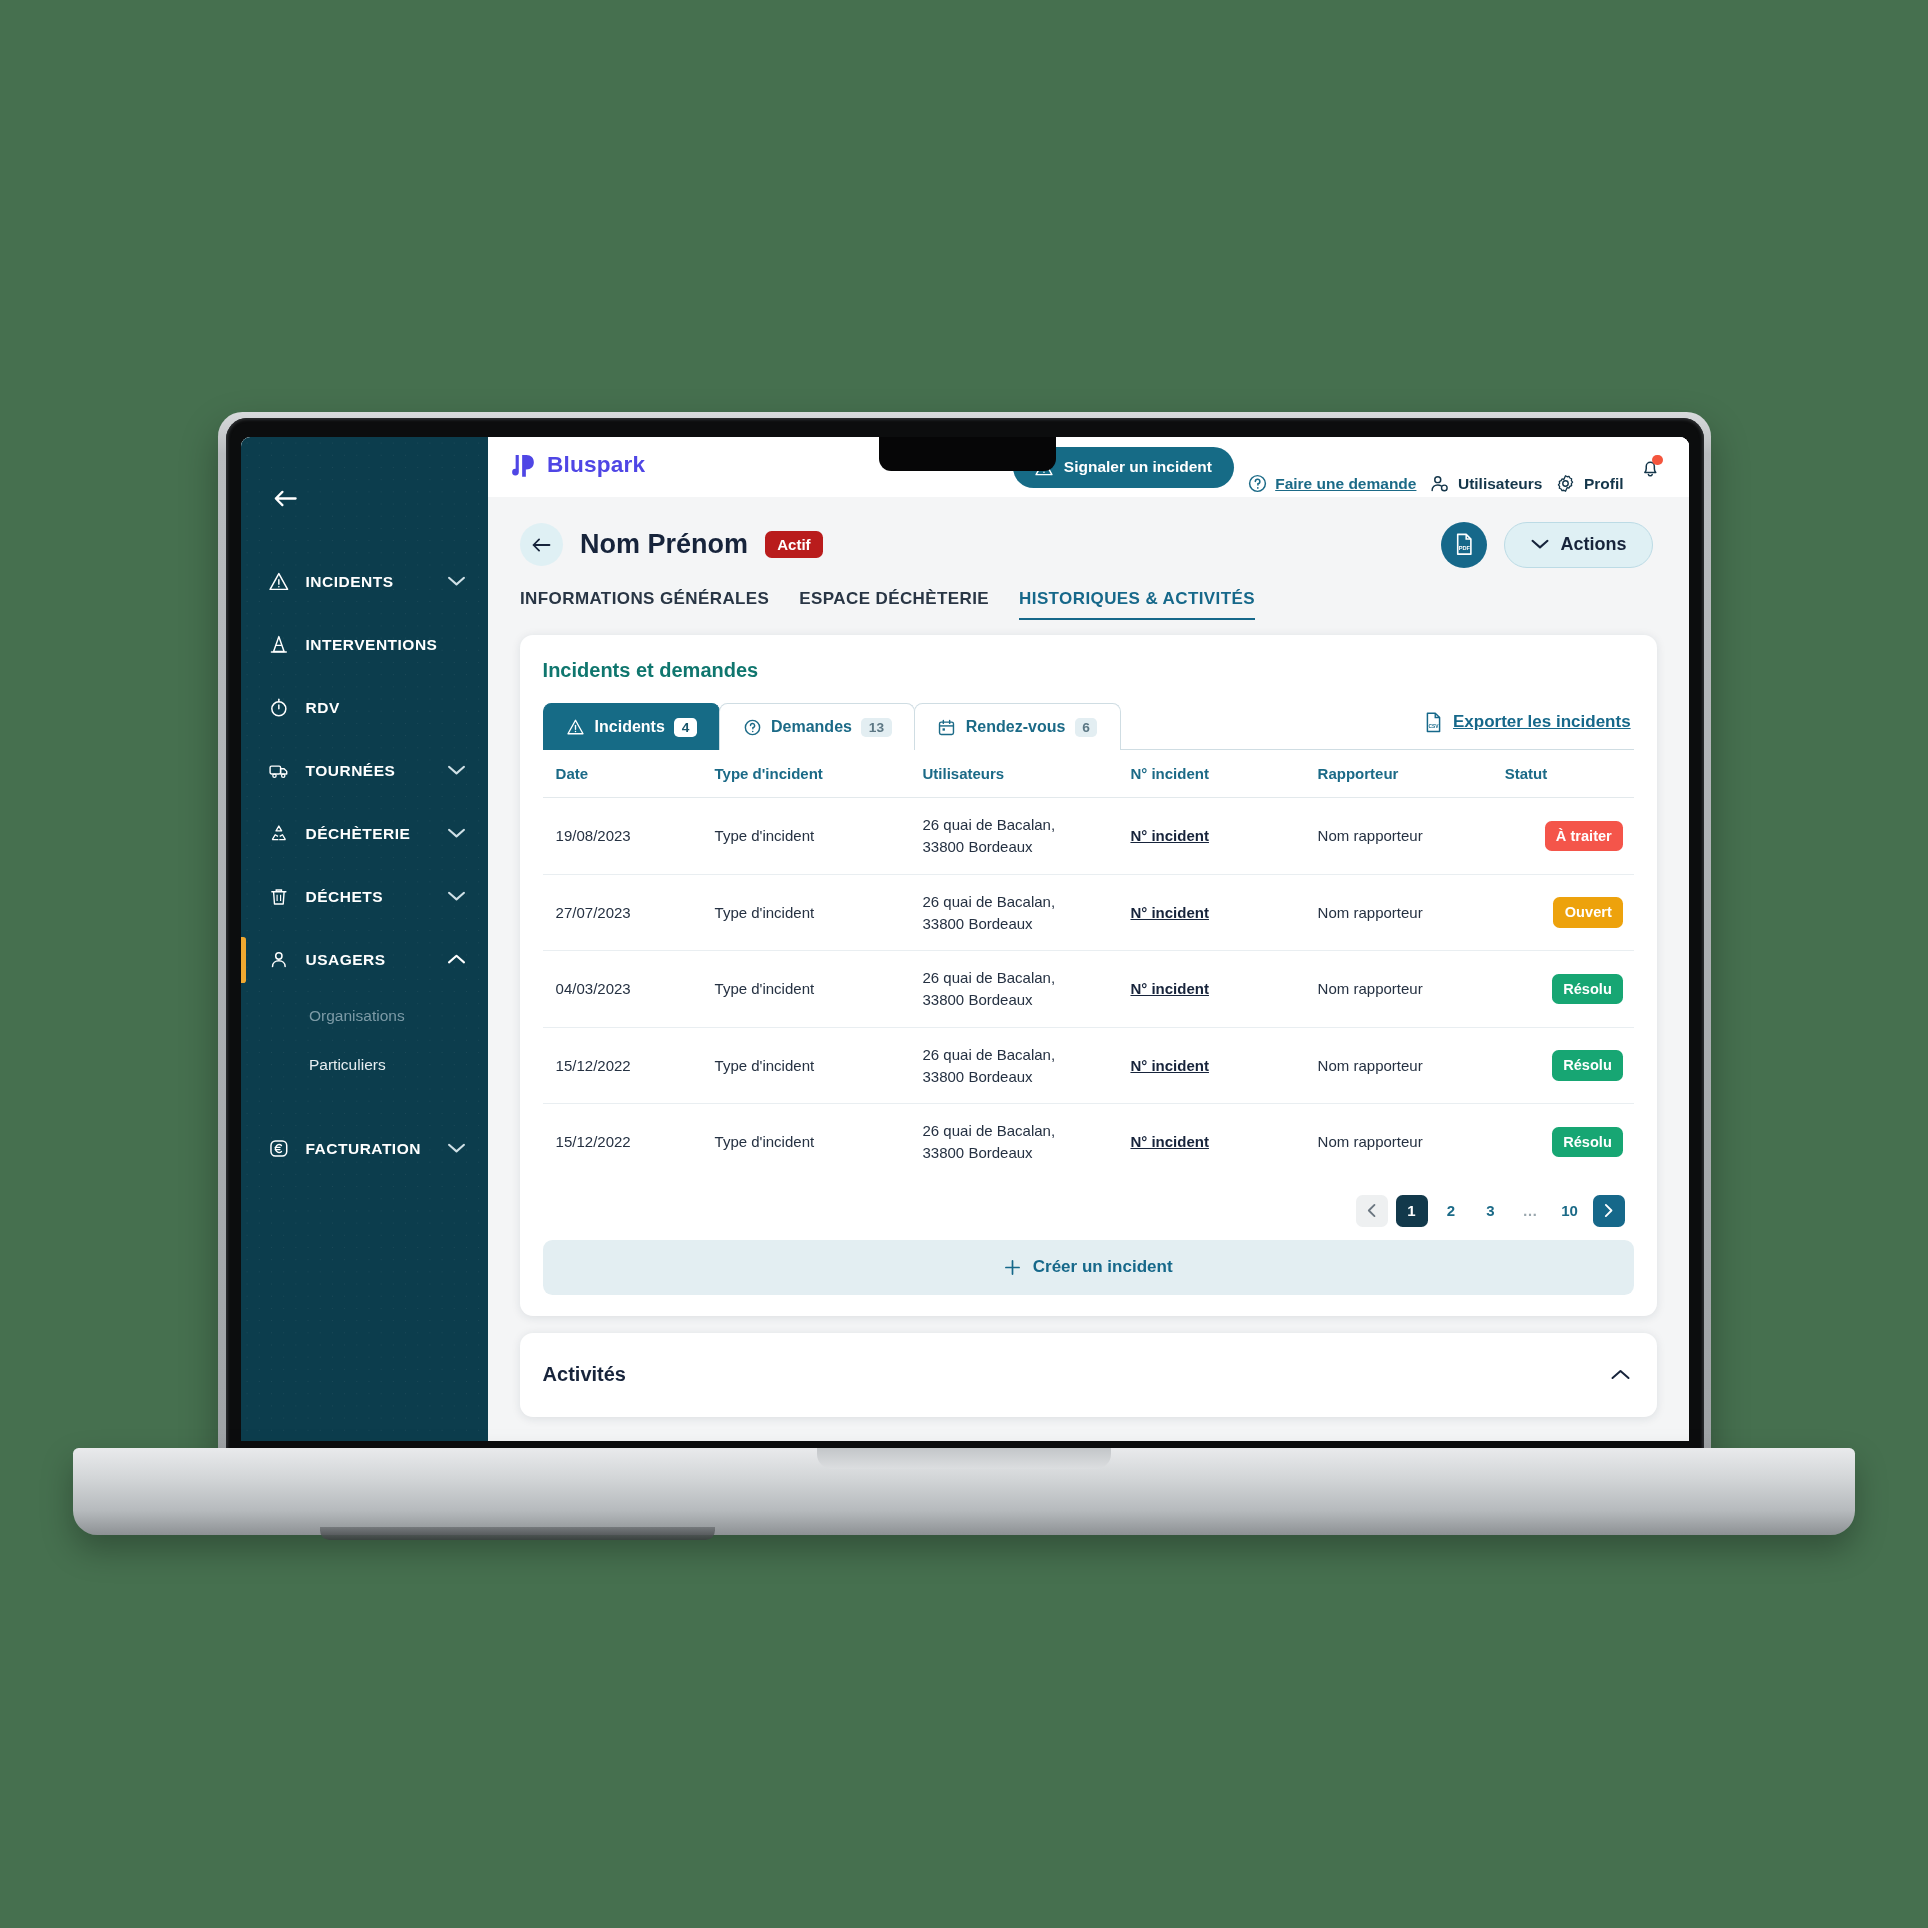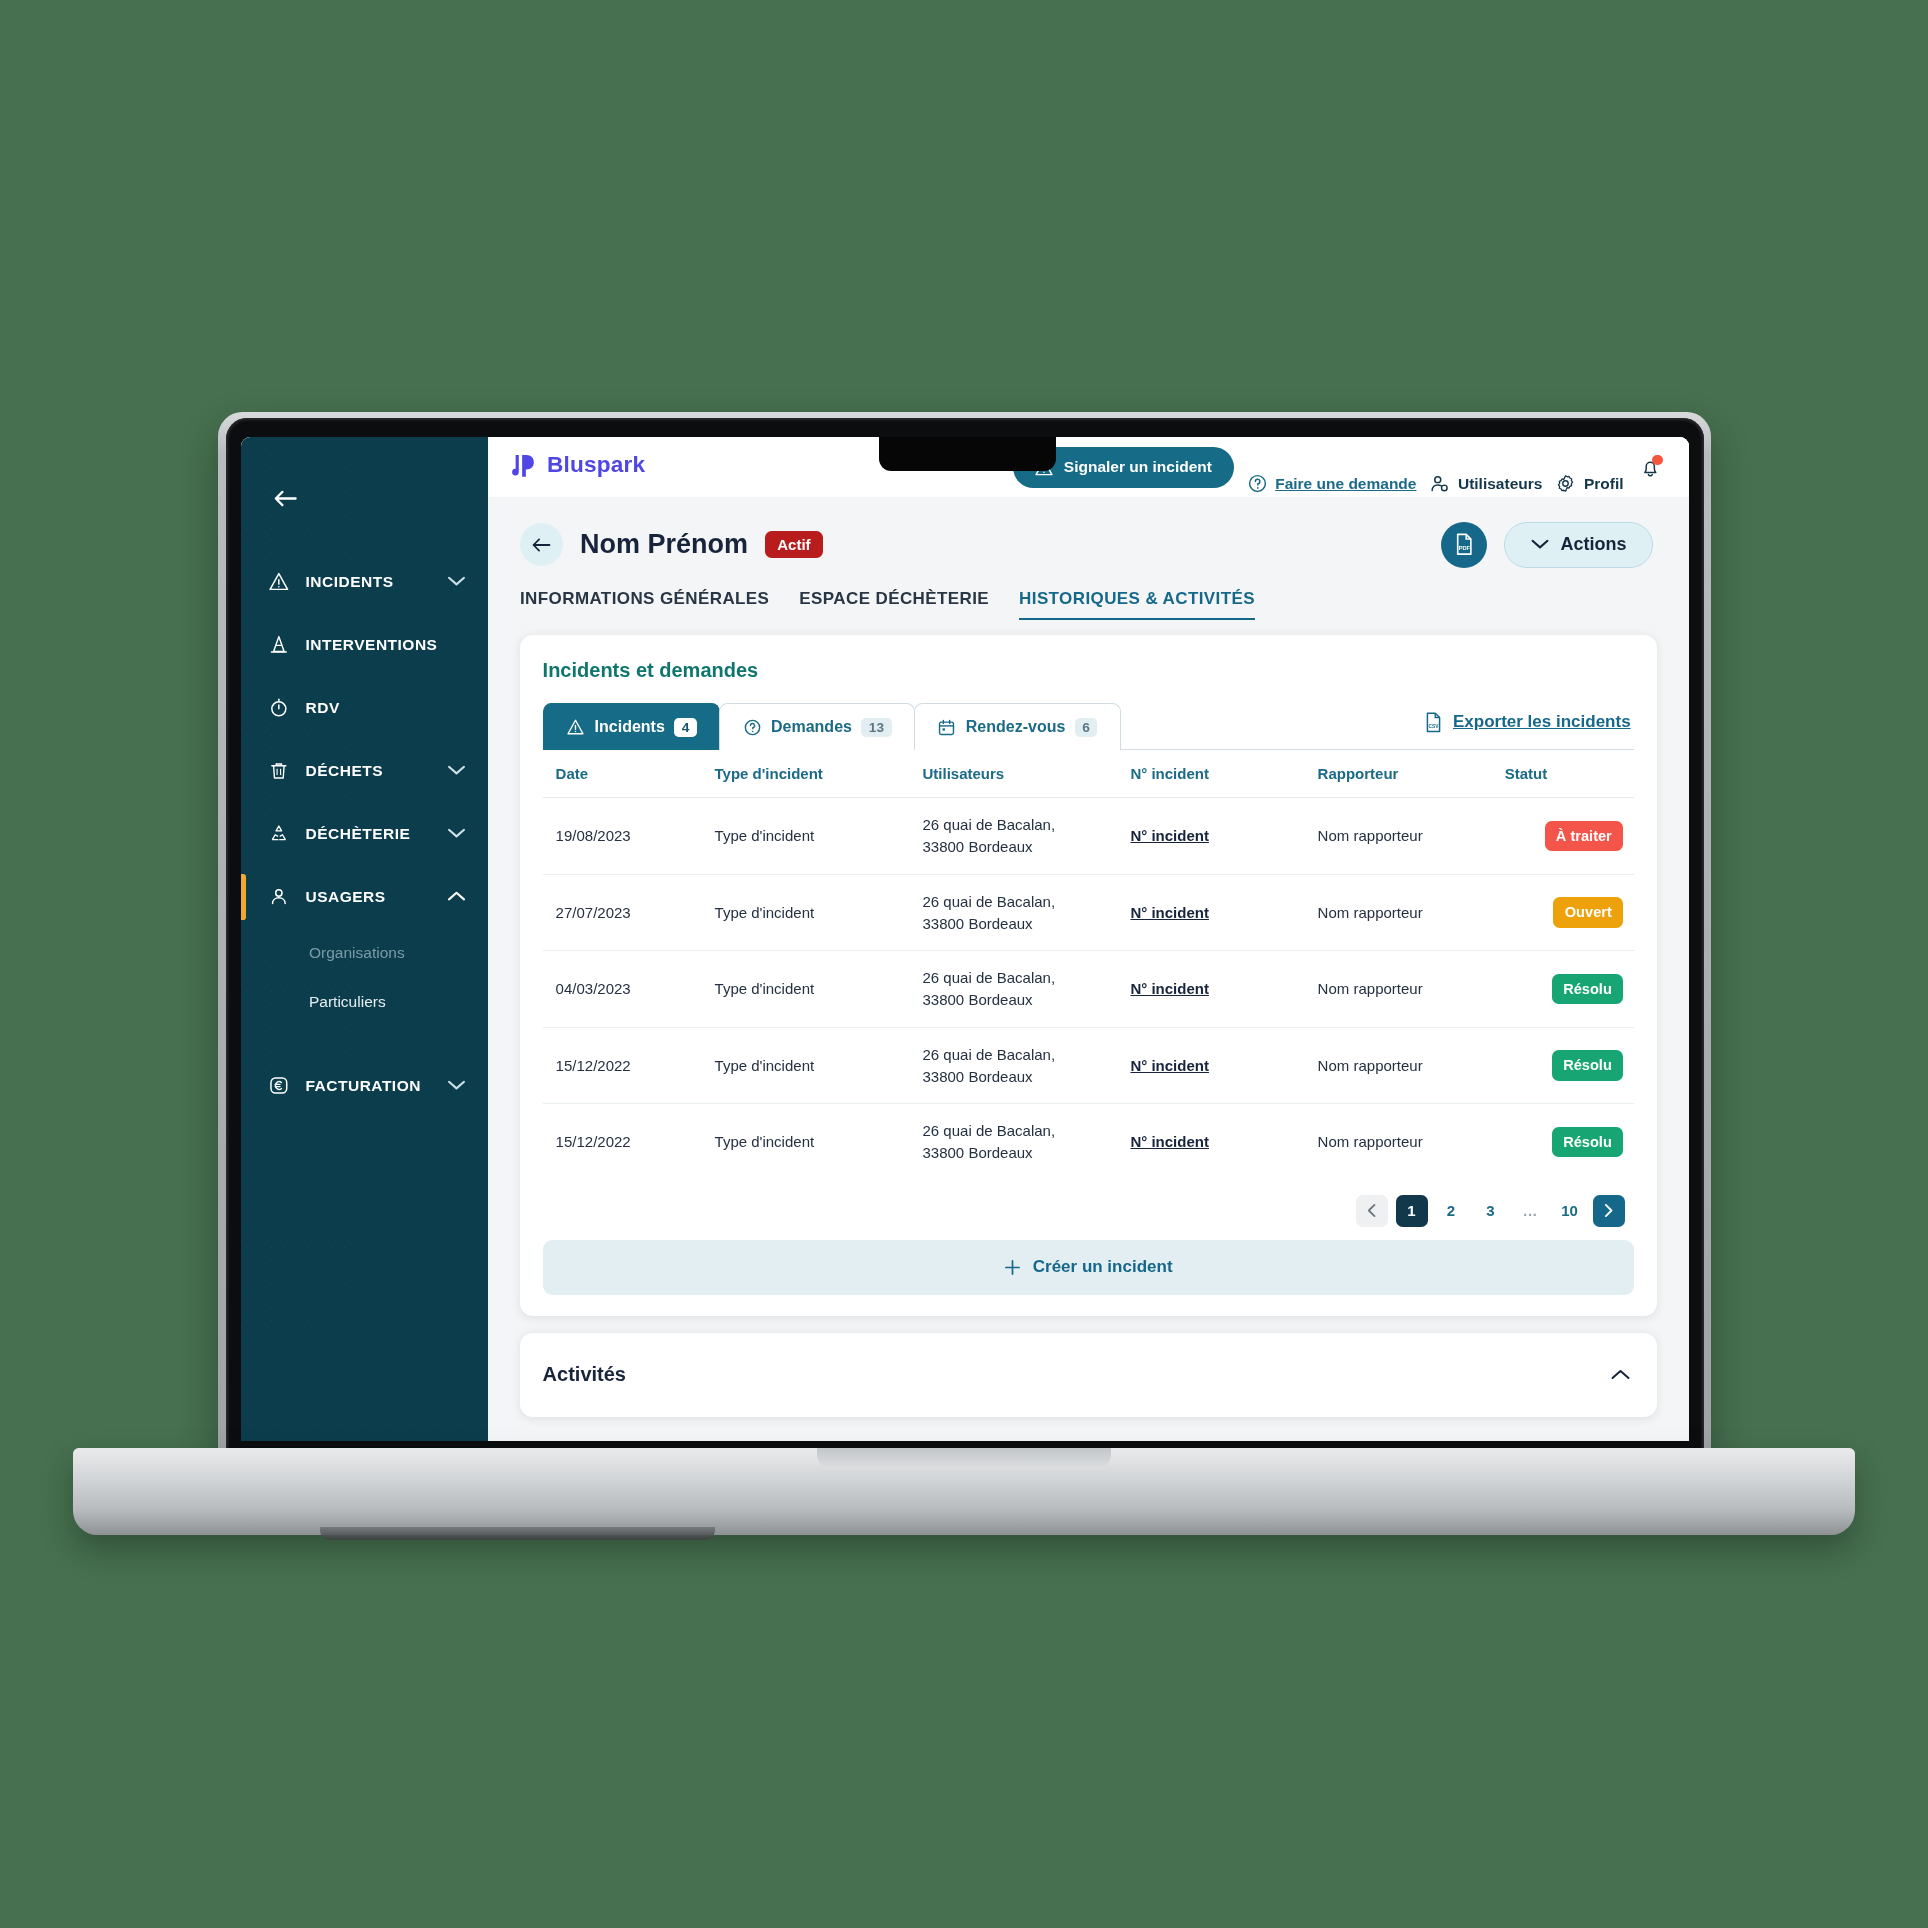--- a/index.html
+++ b/index.html
@@ -298,48 +298,64 @@
               <svg width="21.7" height="21" viewBox="0 0 24 24">
                   <circle cx="12" cy="13.5" r="8" fill="none" stroke="#fff" stroke-width="1.7"></circle>
                   <path d="M12 9 v4.5" stroke="#fff" stroke-width="1.7" stroke-linecap="round"></path>
                   <path d="M12 2.5 v3" stroke="#fff" stroke-width="1.7" stroke-linecap="round"></path>
                 </svg>
             </span>
             <span class="nav-label">RDV</span>
             <span class="nav-chev"></span>
           </div>
 
+          <div class="nav-item">
+            <span class="nav-ico">
+              <svg width="21.7" height="21" viewBox="0 0 24 24">
+                  <rect x="2" y="7" width="12" height="9" rx="1.6" fill="none" stroke="#fff" stroke-width="1.6"></rect>
+                  <path d="M14 10 h4 l3 3 v3 h-7 z" fill="none" stroke="#fff" stroke-width="1.6" stroke-linejoin="round"></path>
+                  <circle cx="7" cy="18" r="1.9" fill="none" stroke="#fff" stroke-width="1.5"></circle>
+                  <circle cx="17" cy="18" r="1.9" fill="none" stroke="#fff" stroke-width="1.5"></circle>
+                </svg>
+            </span>
+            <span class="nav-label">TOURNÉES</span>
+            <span class="nav-chev">
+              <svg width="19" height="12.2" viewBox="0 0 20 13">
+                  <path d="M2 3 L10 10 L18 3" fill="none" stroke="#cfe0e6" stroke-width="2.2" stroke-linecap="round" stroke-linejoin="round"></path>
+                </svg>
+            </span>
+          </div>
+
+          <div class="nav-item">
+            <span class="nav-ico">
+              <svg width="21.7" height="21" viewBox="0 0 24 24">
+                  <path d="M12 3.5 L15.2 9 h-6.4 Z" fill="none" stroke="#fff" stroke-width="1.5" stroke-linejoin="round"></path>
+                  <path d="M4.5 19 L7.8 13.4 l3.2 1.9" fill="none" stroke="#fff" stroke-width="1.5" stroke-linejoin="round"></path>
+                  <path d="M19.5 19 L16.2 13.4 l-3.2 1.9" fill="none" stroke="#fff" stroke-width="1.5" stroke-linejoin="round"></path>
+                  <path d="M5 19 h6 M13 19 h6" stroke="#fff" stroke-width="1.4" stroke-linecap="round"></path>
+                </svg>
+            </span>
+            <span class="nav-label">DÉCHÈTERIE</span>
+            <span class="nav-chev">
+              <svg width="19" height="12.2" viewBox="0 0 20 13">
+                  <path d="M2 3 L10 10 L18 3" fill="none" stroke="#cfe0e6" stroke-width="2.2" stroke-linecap="round" stroke-linejoin="round"></path>
+                </svg>
+            </span>
+          </div>
 
           <div class="nav-item">
             <span class="nav-ico">
               <svg width="21.7" height="21" viewBox="0 0 24 24">
                   <path d="M4 6.5 h16" stroke="#fff" stroke-width="1.7" stroke-linecap="round"></path>
                   <path d="M9 6.5 V4.5 h6 v2" fill="none" stroke="#fff" stroke-width="1.6"></path>
                   <path d="M6 6.5 L7 20.5 h10 L18 6.5" fill="none" stroke="#fff" stroke-width="1.6" stroke-linejoin="round"></path>
                   <path d="M10 10 v7 M14 10 v7" stroke="#fff" stroke-width="1.3"></path>
                 </svg>
             </span>
             <span class="nav-label">DÉCHETS</span>
-            <span class="nav-chev">
-              <svg width="19" height="12.2" viewBox="0 0 20 13">
-                  <path d="M2 3 L10 10 L18 3" fill="none" stroke="#cfe0e6" stroke-width="2.2" stroke-linecap="round" stroke-linejoin="round"></path>
-                </svg>
-            </span>
-          </div>
-
-          <div class="nav-item">
-            <span class="nav-ico">
-              <svg width="21.7" height="21" viewBox="0 0 24 24">
-                  <path d="M12 3.5 L15.2 9 h-6.4 Z" fill="none" stroke="#fff" stroke-width="1.5" stroke-linejoin="round"></path>
-                  <path d="M4.5 19 L7.8 13.4 l3.2 1.9" fill="none" stroke="#fff" stroke-width="1.5" stroke-linejoin="round"></path>
-                  <path d="M19.5 19 L16.2 13.4 l-3.2 1.9" fill="none" stroke="#fff" stroke-width="1.5" stroke-linejoin="round"></path>
-                  <path d="M5 19 h6 M13 19 h6" stroke="#fff" stroke-width="1.4" stroke-linecap="round"></path>
-                </svg>
-            </span>
-            <span class="nav-label">DÉCHÈTERIE</span>
             <span class="nav-chev">
               <svg width="19" height="12.2" viewBox="0 0 20 13">
                   <path d="M2 3 L10 10 L18 3" fill="none" stroke="#cfe0e6" stroke-width="2.2" stroke-linecap="round" stroke-linejoin="round"></path>
                 </svg>
             </span>
           </div>
 
           <div class="nav-item is-active">
             <span class="nav-ico">
               <svg width="21.7" height="21" viewBox="0 0 24 24">

